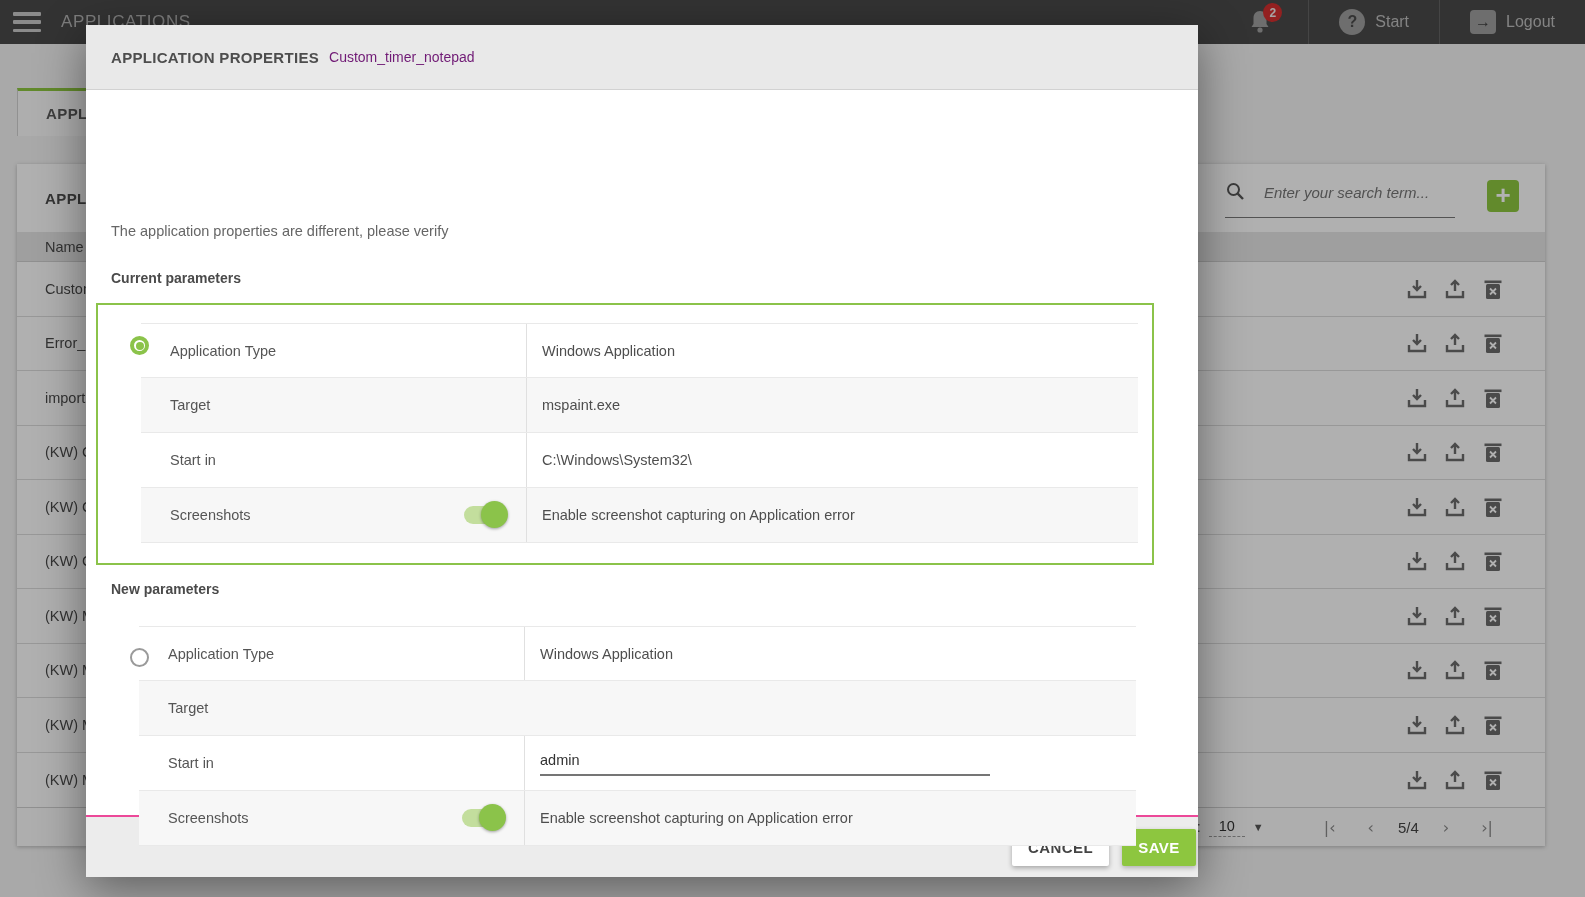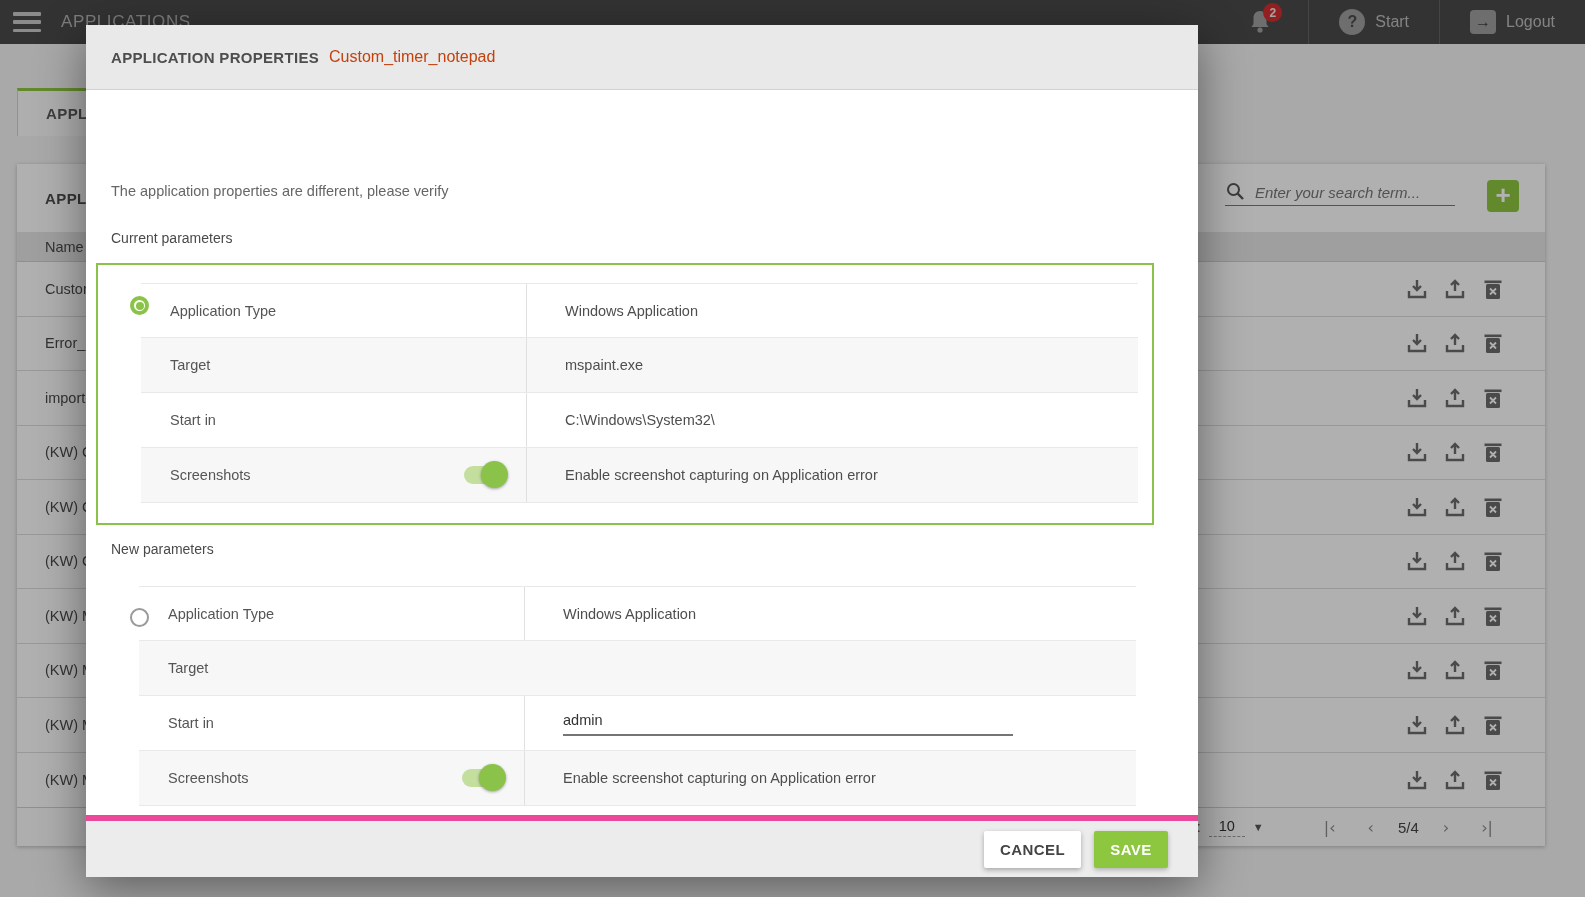--- a/index.html
+++ b/index.html
@@ -31,21 +31,21 @@
   .page-tab { position:absolute; left:17px; top:88px; width:230px; height:48px; background:#fafafa;
     border-top:3px solid #8dc63f; border-left:1px solid #d0d0d0; border-right:1px solid #d0d0d0;
     display:flex; align-items:center; padding-left:28px; font-size:15px; font-weight:bold;
     color:#5a5a5a; letter-spacing:.4px; }
 
   .panel { position:absolute; left:17px; top:164px; width:1528px; height:682px; background:#fdfdfd;
     box-shadow:0 1px 4px rgba(0,0,0,.25); }
   .panel-header { position:relative; height:68px; display:flex; align-items:center; }
   .panel-title { font-size:15px; font-weight:bold; color:#4d4d4d; letter-spacing:.4px; margin-left:28px; }
   .search-area { position:absolute; right:90px; top:17px; width:230px; display:flex; align-items:flex-end;
-    border-bottom:1px solid #777; padding-bottom:4px; gap:10px; }
+    border-bottom:1px solid #777; padding-bottom:16px; gap:19px; }
   .search-input { border:none; outline:none; background:transparent; font-style:italic;
     font-size:15px; color:#8a8a8a; width:190px; font-family:"Liberation Sans",sans-serif; }
   .add-btn { position:absolute; right:26px; top:16px; width:32px; height:32px; background:#8dc63f;
     border:none; border-radius:4px; color:#fff; font-size:26px; font-weight:bold; line-height:26px;
     cursor:pointer; display:flex; align-items:center; justify-content:center; padding-bottom:3px; }
 
   .grid-header { height:30px; background:#e4e4e4; border-bottom:1px solid #cfcfcf; display:flex;
     align-items:center; padding-left:28px; font-size:14.5px; color:#4a4a4a; }
   .grid-row { height:54.5px; border-bottom:1px solid #dadada; display:flex; align-items:center;
     padding-left:28px; font-size:14.5px; color:#4a4a4a; position:relative; }
@@ -60,28 +60,28 @@
   .caret-down { color:#555; font-size:11px; cursor:pointer; margin-right:40px; }
   .pg-btn { background:none; border:none; font-size:16px; color:#8a8a8a; cursor:pointer;
     padding:0 12px; font-family:"DejaVu Sans",sans-serif; }
   .pg-indicator { color:#444; font-size:15px; padding:0 4px; }
 
   
   .overlay { position:absolute; inset:0; background:rgba(0,0,0,0.30); z-index:5; }
 
   
   .modal { position:absolute; left:86px; top:25px; width:1112px; height:852px; z-index:10;
-    background:#fff; box-shadow:0 12px 45px rgba(0,0,0,.45); display:flex; flex-direction:column; }
+    background:#fff; box-shadow:0 12px 45px rgba(0,0,0,.45); display:flex; flex-direction:column;gap:40px; }
   .modal-header { height:65px; background:#e9e9e9; border-bottom:1px solid #d2d2d2; display:flex;
     align-items:center; padding-left:25px; gap:10px; flex:0 0 auto; }
   .modal-title { font-size:15px; font-weight:bold; color:#4d4d4d; letter-spacing:.3px; }
-  .modal-subtitle { font-size:16px; color:#c2410c; }
+  .modal-subtitle { font-size:14px; color:#701a75; }
   .modal-body { flex:1 1 auto; position:relative; background:#fff; }
   .modal-msg { position:absolute; left:25px; top:93px; font-size:14.5px; color:#666; }
-  .section-label { position:absolute; left:25px; font-size:14px; font-weight:normal; color:#4a4a4a; }
+  .section-label { position:absolute; left:25px; font-size:14px; font-weight:bold; color:#4a4a4a; }
   .sec-current { top:140px; }
   .sec-new { top:451px; }
 
   .param-box { position:absolute; left:10px; width:1058px; }
   .box-current { top:173px; height:262px; border:2px solid #8bc34a; }
   .box-new { top:496px; height:228px; }
   .radio { position:absolute; width:19px; height:19px; border-radius:50%; cursor:pointer; }
   .radio.sel { border:4px solid #8bc34a; }
   .radio.sel::after { content:""; position:absolute; inset:1.5px; border-radius:50%; background:#8bc34a; }
   .radio.unsel { border:2px solid #9a9a9a; }
@@ -89,34 +89,34 @@
   .r-new { left:44px; top:518px; }
 
   .param-table { position:absolute; left:43px; width:997px; top:0; }
   .box-current .param-table { top:18px; }
   .box-new .param-table { top:0; }
   .p-row { height:55px; display:flex; align-items:center; border-bottom:1px solid #e9e9e9; position:relative; }
   .p-row:first-child { border-top:1px solid #e9e9e9; }
   .p-row.alt { background:#f7f7f7; }
   .p-label { width:385px; padding-left:29px; font-size:14.5px; color:#555;
     display:flex; align-items:center; height:100%; position:relative; }
-  .p-value { flex:1; padding-left:38px; font-size:14.5px; color:#4e4e4e;
+  .p-value { flex:1; padding-left:15px; font-size:14.5px; color:#4e4e4e;
     border-left:1px solid #e0e0e0; display:flex; align-items:center; height:100%; }
   .p-input { border:none; outline:none; background:transparent; border-bottom:2px solid #757575;
     font-size:14.5px; color:#333; width:450px; padding:2px 0 6px 0;
     font-family:"Liberation Sans",sans-serif; }
 
   .toggle { position:absolute; right:22px; width:40px; height:20px; cursor:pointer; }
   .toggle .track { position:absolute; left:0; top:1px; width:40px; height:18px; border-radius:9px;
     background:#c3de9d; }
   .toggle .knob { position:absolute; right:-4px; top:-4px; width:27px; height:27px; border-radius:50%;
     background:#8bc34a; box-shadow:0 1px 3px rgba(0,0,0,.35); }
 
-  .modal-footer { flex:0 0 62px; background:#ececec; border-top:6px solid #ec4899; display:flex;
-    align-items:center; justify-content:flex-end; gap:13px; padding-right:30px; }
+  .modal-footer { flex:0 0 62px; background:#ececec; border-top:2px solid #ec4899; display:flex;
+    align-items:center; justify-content:flex-end; gap:13px; padding-right:2px; }
   .btn { height:37px; border:none; border-radius:2px; font-size:15px; font-weight:bold;
     letter-spacing:.4px; cursor:pointer; font-family:"Liberation Sans",sans-serif; }
   .btn-cancel { width:97px; background:#fff; color:#444; box-shadow:0 2px 5px rgba(0,0,0,.3); }
   .btn-save { width:74px; background:#8dc63f; color:#fff; box-shadow:0 2px 5px rgba(0,0,0,.25); }
 
   svg { display:block; }
 </style>
 </head>
 <body>
 

